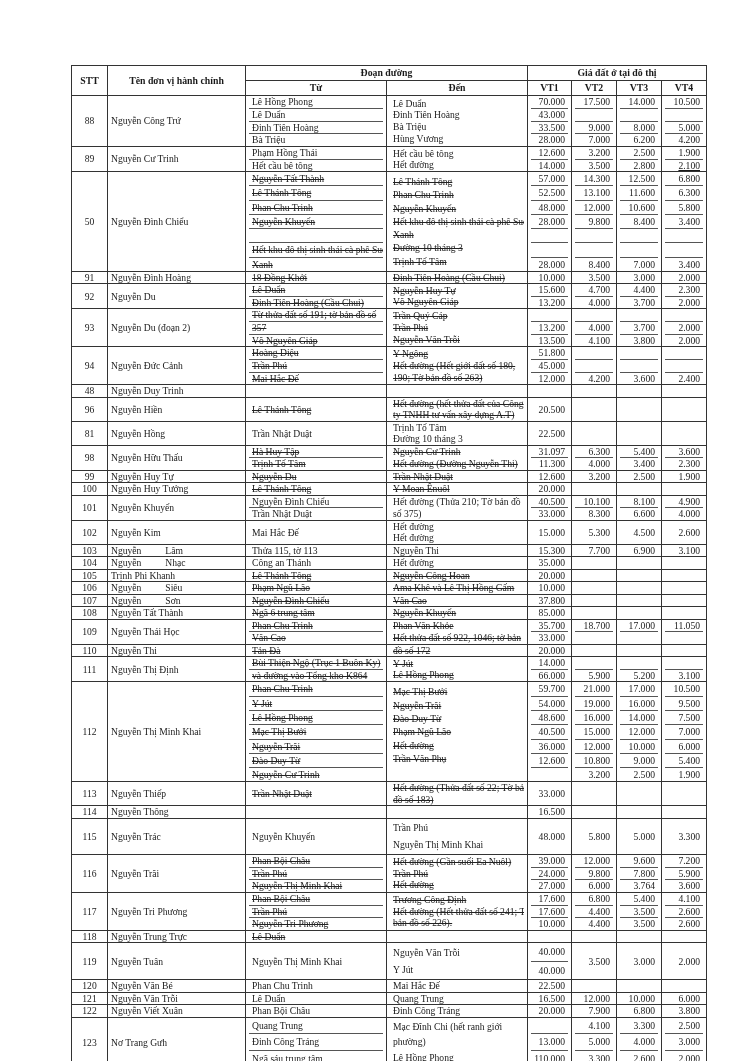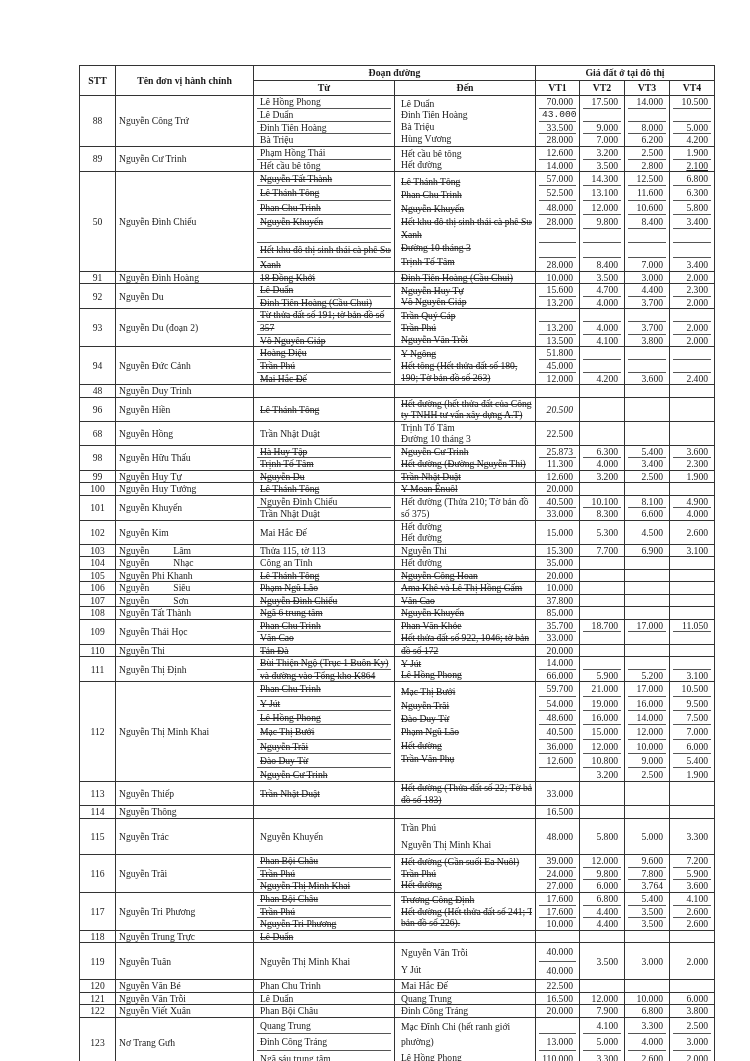--- a/index.html
+++ b/index.html
@@ -1,18 +1,18 @@
 <!DOCTYPE html>
 <html><head>
 <meta charset="utf-8">
 <style>
   html, body { margin: 0; padding: 0; background: #ffffff; }
   body { width: 750px; height: 1061px; position: relative; overflow: hidden;
          font-family: "Liberation Serif", "DejaVu Serif", serif; color: #1a1a1a; }
-  .page { position: absolute; left: 8px; top: 0; width: 622px; height: 1061px; }
+  .page { position: absolute; left: 0; top: 0; width: 622px; height: 1061px; }
   table.land { position: absolute; left: 71px; top: 65px; width: 635px;
                border-collapse: collapse; table-layout: fixed; font-size: 9.6px; line-height: 11.5px; }
   table.land td, table.land th { border: 1px solid #333; padding: 0 3px; vertical-align: middle;
                overflow: hidden; white-space: nowrap; }
   table.land th { font-weight: bold; text-align: center; height: 14px; font-size: 9.8px; }
   td.stt { text-align: center; }
   td.name { text-align: left; }
   td.seg { padding: 0; vertical-align: top; }
   .cell-lines { display: flex; flex-direction: column; }
   .cell-lines .ln { padding: 0 3px; height: 11.5px; white-space: nowrap; overflow: hidden; }
@@ -68,21 +68,21 @@
             <div class="cell-lines">
               <div class="ln" style="height: 11.75px; line-height: 11.75px;">Lê Duẩn</div>
               <div class="ln" style="height: 11.75px; line-height: 11.75px;">Đinh Tiên Hoàng</div>
               <div class="ln" style="height: 11.75px; line-height: 11.75px;">Bà Triệu</div>
               <div class="ln" style="height: 11.75px; line-height: 11.75px;">Hùng Vương</div>
             </div>
           </td>
           <td class="seg">
             <div class="cell-lines num">
               <div class="ln" style="height: 11.75px; line-height: 11.75px;">70.000</div>
-              <div class="ln bt" style="height: 11.75px; line-height: 11.75px; font-family: Liberation Mono, monospace;">43.000</div>
+              <div class="ln bt" style="height: 11.75px; line-height: 11.75px;">43.000</div>
               <div class="ln bt" style="height: 11.75px; line-height: 11.75px;">33.500</div>
               <div class="ln bt" style="height: 11.75px; line-height: 11.75px;">28.000</div>
             </div>
           </td>
           <td class="seg">
             <div class="cell-lines num">
               <div class="ln" style="height: 11.75px; line-height: 11.75px;">17.500</div>
               <div class="ln bt" style="height: 11.75px; line-height: 11.75px;"></div>
               <div class="ln bt" style="height: 11.75px; line-height: 11.75px;">9.000</div>
               <div class="ln bt" style="height: 11.75px; line-height: 11.75px;">7.000</div>
@@ -341,21 +341,21 @@
           <td class="seg">
             <div class="cell-lines">
               <div class="ln strike" style="height: 11.6667px; line-height: 11.6667px;">Hoàng Diệu</div>
               <div class="ln strike bt" style="height: 11.6667px; line-height: 11.6667px;">Trần Phú</div>
               <div class="ln strike bt" style="height: 11.6667px; line-height: 11.6667px;">Mai Hắc Đế</div>
             </div>
           </td>
           <td class="seg">
             <div class="cell-lines">
               <div class="ln strike" style="height: 11.6667px; line-height: 11.6667px;">Y Ngông</div>
-              <div class="ln strike" style="height: 11.6667px; line-height: 11.6667px;">Hết tông (Hết thửa đất số 180,</div>
+              <div class="ln strike" style="height: 11.6667px; line-height: 11.6667px;">Hết đường (Hết giới đất số 180,</div>
               <div class="ln strike" style="height: 11.6667px; line-height: 11.6667px;">190; Tờ bản đồ số 263)</div>
             </div>
           </td>
           <td class="seg">
             <div class="cell-lines num">
               <div class="ln" style="height: 11.6667px; line-height: 11.6667px;">51.800</div>
               <div class="ln bt" style="height: 11.6667px; line-height: 11.6667px;">45.000</div>
               <div class="ln bt" style="height: 11.6667px; line-height: 11.6667px;">12.000</div>
             </div>
           </td>
@@ -412,41 +412,41 @@
             </div>
           </td>
           <td class="seg">
             <div class="cell-lines">
               <div class="ln strike" style="height: 11.5px; line-height: 11.5px;">Hết đường (hết thửa đất của Công</div>
               <div class="ln strike" style="height: 11.5px; line-height: 11.5px;">ty TNHH tư vấn xây dựng A.T)</div>
             </div>
           </td>
           <td class="seg">
             <div class="cell-lines num">
-              <div class="ln" style="height: 23px; line-height: 23px; font-style: italic;">20.500</div>
+              <div class="ln" style="height: 23px; line-height: 23px;">20.500</div>
             </div>
           </td>
           <td class="seg">
             <div class="cell-lines num">
               <div class="ln" style="height: 23px; line-height: 23px;"></div>
             </div>
           </td>
           <td class="seg">
             <div class="cell-lines num">
               <div class="ln" style="height: 23px; line-height: 23px;"></div>
             </div>
           </td>
           <td class="seg">
             <div class="cell-lines num">
               <div class="ln" style="height: 23px; line-height: 23px;"></div>
             </div>
           </td>
         </tr>
         <tr style="height: 24px;">
-          <td class="stt">68</td>
+          <td class="stt">81</td>
           <td class="name" style="white-space: pre;">Nguyễn Hồng</td>
           <td class="seg">
             <div class="cell-lines">
               <div class="ln" style="height: 23px; line-height: 23px;">Trần Nhật Duật</div>
             </div>
           </td>
           <td class="seg">
             <div class="cell-lines">
               <div class="ln" style="height: 11.5px; line-height: 11.5px;">Trịnh Tố Tâm</div>
               <div class="ln" style="height: 11.5px; line-height: 11.5px;">Đường 10 tháng 3</div>
@@ -483,21 +483,21 @@
             </div>
           </td>
           <td class="seg">
             <div class="cell-lines">
               <div class="ln strike" style="height: 11.5px; line-height: 11.5px;">Nguyễn Cư Trinh</div>
               <div class="ln strike" style="height: 11.5px; line-height: 11.5px;">Hết đường (Đường Nguyễn Thi)</div>
             </div>
           </td>
           <td class="seg">
             <div class="cell-lines num">
-              <div class="ln" style="height: 11.5px; line-height: 11.5px;">25.873</div>
+              <div class="ln" style="height: 11.5px; line-height: 11.5px;">31.097</div>
               <div class="ln bt" style="height: 11.5px; line-height: 11.5px;">11.300</div>
             </div>
           </td>
           <td class="seg">
             <div class="cell-lines num">
               <div class="ln" style="height: 11.5px; line-height: 11.5px;">6.300</div>
               <div class="ln bt" style="height: 11.5px; line-height: 11.5px;">4.000</div>
             </div>
           </td>
           <td class="seg">
@@ -688,21 +688,21 @@
             <div class="cell-lines num">
               <div class="ln" style="height: 11.5px; line-height: 11.5px;">3.100</div>
             </div>
           </td>
         </tr>
         <tr style="height: 12px;">
           <td class="stt">104</td>
           <td class="name" style="white-space: pre;">Nguyễn          Nhạc</td>
           <td class="seg">
             <div class="cell-lines">
-              <div class="ln" style="height: 11.5px; line-height: 11.5px;">Công an Tỉnh</div>
+              <div class="ln" style="height: 11.5px; line-height: 11.5px;">Công an Thánh</div>
             </div>
           </td>
           <td class="seg">
             <div class="cell-lines">
               <div class="ln" style="height: 11.5px; line-height: 11.5px;">Hết đường</div>
             </div>
           </td>
           <td class="seg">
             <div class="cell-lines num">
               <div class="ln" style="height: 11.5px; line-height: 11.5px;">35.000</div>
@@ -719,21 +719,21 @@
             </div>
           </td>
           <td class="seg">
             <div class="cell-lines num">
               <div class="ln" style="height: 11.5px; line-height: 11.5px;"></div>
             </div>
           </td>
         </tr>
         <tr style="height: 12px;">
           <td class="stt">105</td>
-          <td class="name" style="white-space: pre;">Nguyễn Phi Khanh</td>
+          <td class="name" style="white-space: pre;">Trịnh Phi Khanh</td>
           <td class="seg">
             <div class="cell-lines">
               <div class="ln strike" style="height: 11.5px; line-height: 11.5px;">Lê Thánh Tông</div>
             </div>
           </td>
           <td class="seg">
             <div class="cell-lines">
               <div class="ln strike" style="height: 11.5px; line-height: 11.5px;">Nguyễn Công Hoan</div>
             </div>
           </td>

